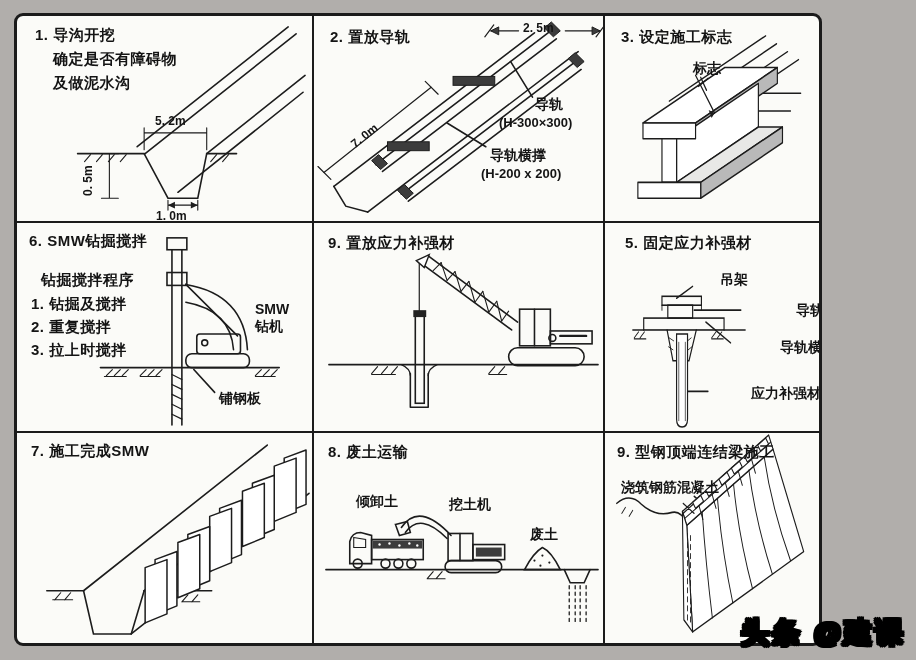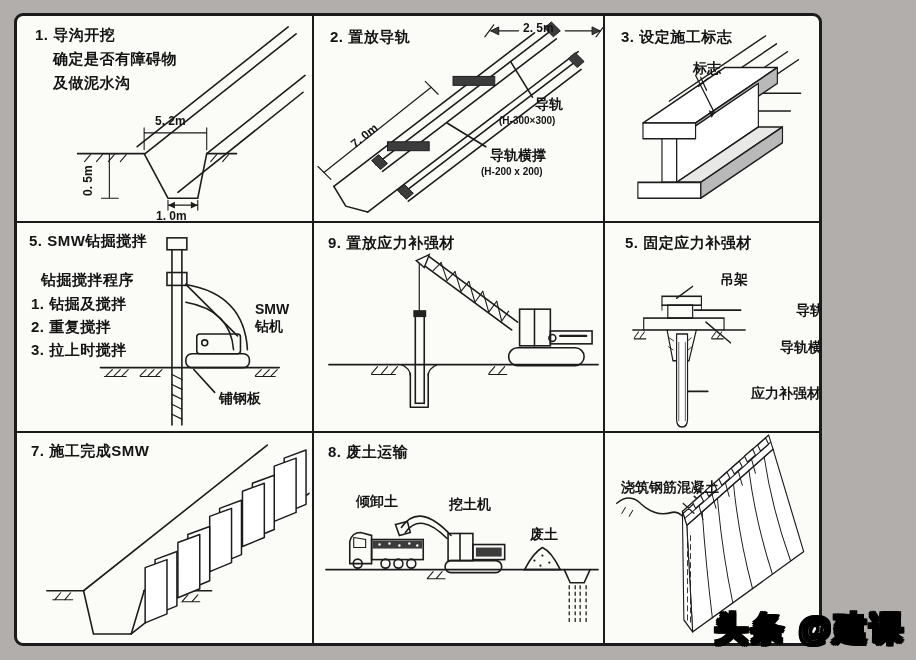--- a/index.html
+++ b/index.html
@@ -12,23 +12,23 @@
   }
   .cell{position:relative;border-right:2px solid #1b1b1b;border-bottom:2px solid #1b1b1b;overflow:hidden;}
   .cell:nth-child(3n){border-right:none;}
   .cell:nth-child(n+7){border-bottom:none;}
   .cell svg{position:absolute;inset:0;width:100%;height:100%;}
   .title{position:absolute;font-weight:bold;font-size:15px;color:#141414;letter-spacing:.5px;white-space:nowrap;}
   .lbl{position:absolute;font-weight:bold;font-size:14px;color:#141414;white-space:nowrap;}
   .dim{position:absolute;font-weight:bold;font-size:12px;color:#141414;white-space:nowrap;}
   .rot90{transform:rotate(-90deg);transform-origin:left top;}
   .rot39{transform:rotate(-39deg);transform-origin:left top;}
-  .spec{font-size:10px;}
+  .spec{font-size:13px;}
   .watermark{
-    position:absolute;right:10px;bottom:8px;font-size:33px;font-weight:bold;letter-spacing:3px;
+    position:absolute;right:10px;bottom:8px;font-size:28px;font-weight:bold;letter-spacing:3px;
     color:#ffffff;-webkit-text-stroke:2.5px #000;
     text-shadow:-2px -2px 0 #000,2px -2px 0 #000,-2px 2px 0 #000,2px 2px 0 #000,0 -2px 0 #000,0 2px 0 #000,-2px 0 0 #000,2px 0 0 #000;
   }
 </style>
 </head>
 <body>
 
 <div class="page">
   <div class="frame">
 
@@ -133,21 +133,21 @@
           <circle cx="189" cy="121" r="3"></circle>
           <rect x="170" y="132" width="64" height="14" rx="6"></rect>
           <path d="M84,146 H264"></path>
           <path d="M96,148 l-6,6 M104,148 l-6,6 M112,148 l-6,6 M88,155 h22" stroke-width="1.1"></path>
           <path d="M130,148 l-6,6 M138,148 l-6,6 M146,148 l-6,6 M124,155 h20" stroke-width="1.1"></path>
           <path d="M246,148 l-6,6 M254,148 l-6,6 M262,148 l-6,6 M240,155 h20" stroke-width="1.1"></path>
           <path d="M156,153 l10,5 M156,163 l10,5 M156,173 l10,5 M156,183 l10,5 M156,193 l10,5" stroke-width="1.2"></path>
           <path d="M178,148 L199,171"></path>
         </g>
       </svg>
-      <span class="title" style="left:12px;top:9px">5. SMW钻掘搅拌</span>
+      <span class="title" style="left:12px;top:9px">6. SMW钻掘搅拌</span>
       <span class="title" style="left:24px;top:48px">钻掘搅拌程序</span>
       <span class="title" style="left:14px;top:72px">1. 钻掘及搅拌</span>
       <span class="title" style="left:14px;top:95px">2. 重复搅拌</span>
       <span class="title" style="left:14px;top:118px">3. 拉上时搅拌</span>
       <span class="lbl" style="left:238px;top:78px">SMW</span>
       <span class="lbl" style="left:238px;top:95px">钻机</span>
       <span class="lbl" style="left:202px;top:167px">铺钢板</span>
     </div>
 
     <div class="cell">
@@ -302,19 +302,20 @@
         </g>
         <g stroke="#1c1c1c" stroke-width="1.4" stroke-linejoin="round" fill="#ffffff">
           <path d="M120,69 l11,-7 l4,6 l-11,7 z"></path>
           <path d="M138,57 l11,-7 l4,6 l-11,7 z"></path>
           <path d="M156,46 l11,-7 l4,6 l-11,7 z"></path>
           <path d="M173,35 l11,-7 l4,6 l-11,7 z"></path>
           <path d="M191,23 l11,-7 l4,6 l-11,7 z"></path>
           <path d="M209,12 l11,-7 l4,6 l-11,7 z"></path>
         </g>
       </svg>
+      <span class="title" style="left:12px;top:10px">9. 型钢顶端连结梁施工</span>
       <span class="lbl" style="left:16px;top:46px">浇筑钢筋混凝土</span>
     </div>
 
   </div>
 
   <div class="watermark">头条 @建课</div>
 </div>
 
 </body></html>

